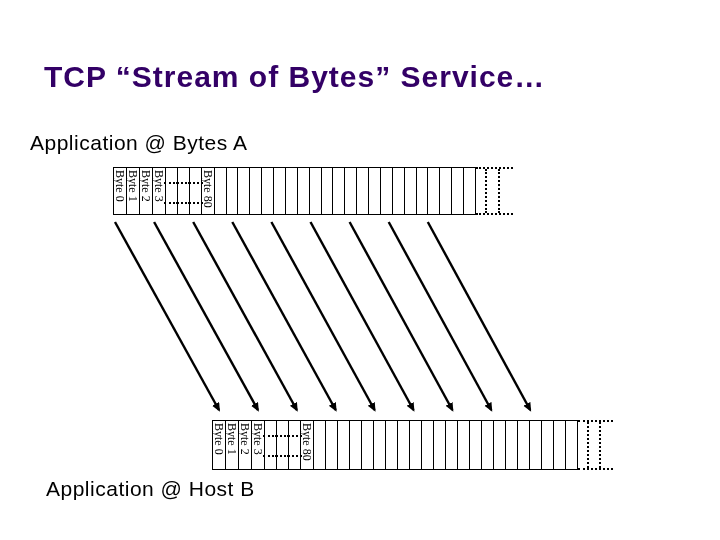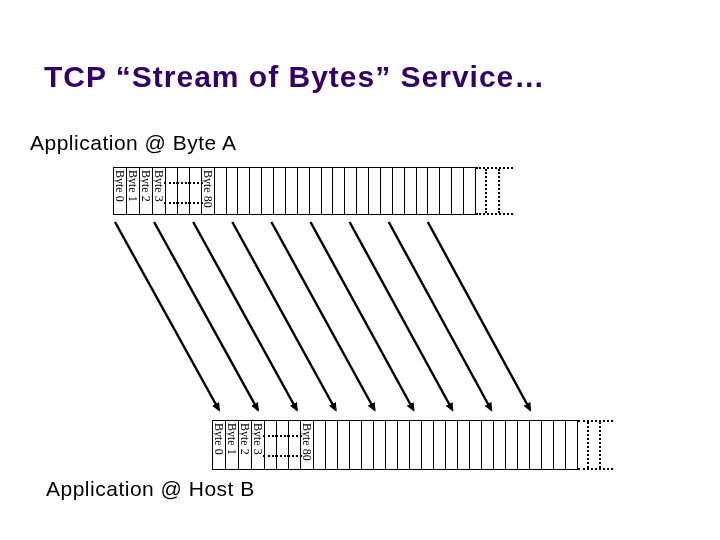--- a/index.html
+++ b/index.html
@@ -50,21 +50,21 @@
 
   .arrows-layer{position:absolute;left:0;top:0;pointer-events:none;}
 </style>
 </head>
 <body>
 
 <div class="stage">
 
   <h1 class="title" style="left: 44px; top: 60px; color: rgb(51, 0, 102);">TCP “Stream of Bytes” Service…</h1>
 
-  <div class="app-label" style="left:30px;top:131px">Application @ Byte A</div>
+  <div class="app-label" style="left:30px;top:131px">Application @ Bytes A</div>
 
   <div class="byte-row" style="left:113px;top:167px;width:363px;height:48px">
       <div class="cell">
         <span class="vtext">Byte 0</span>
       </div>
       <div class="cell">
         <span class="vtext">Byte 1</span>
       </div>
       <div class="cell">
         <span class="vtext">Byte 2</span>

